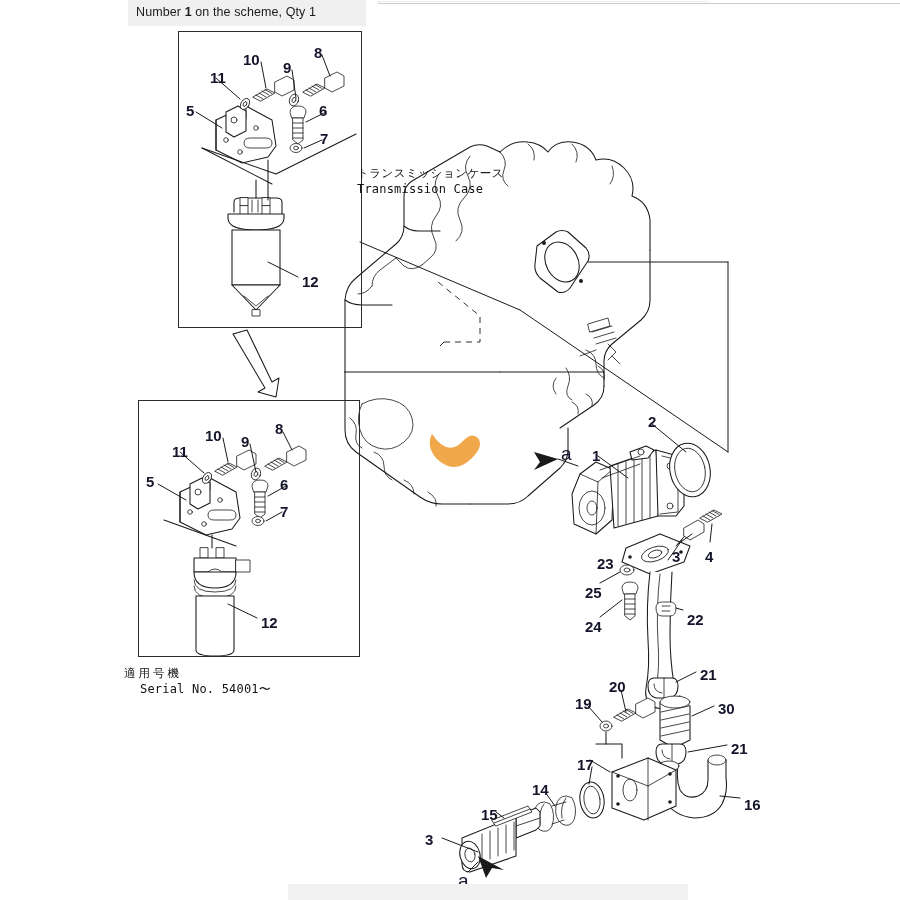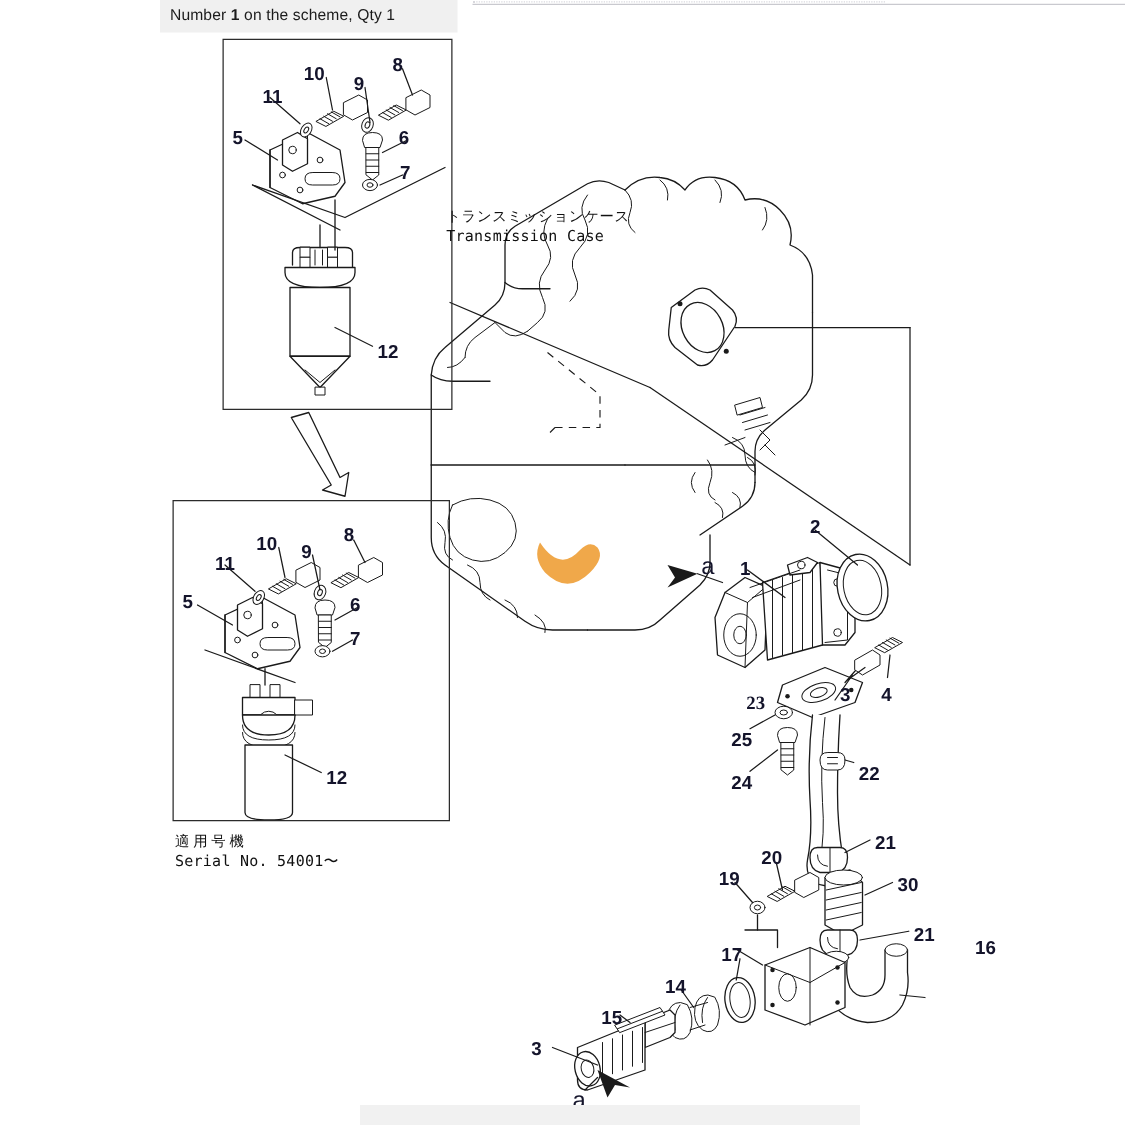--- a/index.html
+++ b/index.html
@@ -516,21 +516,21 @@
     </g>
 
   </svg>
 
   <div class="inset" id="inset-top"></div>
   <div class="inset" id="inset-bottom"></div>
 
   <div class="jp-label" style="left:357px;top:166px;">トランスミッションケース</div>
   <div class="mono-label" style="left:357px;top:181px;">Transmission Case</div>
 
-  <div class="jp-label" style="left:140px;top:666px;letter-spacing:3px;">適用号機</div>
+  <div class="jp-label" style="left:124px;top:666px;letter-spacing:3px;">適用号機</div>
   <div class="mono-label" style="left:140px;top:681px;">Serial No. 54001〜</div>
 
   <div class="marker-a" style="left:561px;top:444px;">a</div>
   <div class="marker-a" style="left:458px;top:871px;">a</div>
 
   <div id="watermark">
     <svg width="250" height="52" viewBox="0 0 250 52" aria-hidden="true">
       <path d="M14 44 Q10 30 26 24 Q48 16 76 14 Q104 12 120 20 Q134 28 118 36
                Q100 44 72 44 Q42 44 14 44 Z" fill="#f0a84a" opacity="0"></path>
       <path d="M96 10 Q112 34 128 16 Q136 8 142 14 Q148 22 136 34
@@ -554,29 +554,29 @@
       <div class="callout" style="left: 241px; top: 434px;">9</div>
       <div class="callout" style="left: 275px; top: 421px;">8</div>
       <div class="callout" style="left: 146px; top: 474px;">5</div>
       <div class="callout" style="left: 280px; top: 477px;">6</div>
       <div class="callout" style="left: 280px; top: 504px;">7</div>
       <div class="callout" style="left: 261px; top: 615px;">12</div>
       <div class="callout" style="left: 592px; top: 448px;">1</div>
       <div class="callout" style="left: 648px; top: 414px;">2</div>
       <div class="callout" style="left: 672px; top: 549px;">3</div>
       <div class="callout" style="left: 705px; top: 549px;">4</div>
-      <div class="callout" style="left: 597px; top: 556px; font-family: Liberation Serif, serif;">23</div>
+      <div class="callout" style="left: 597px; top: 556px;">23</div>
       <div class="callout" style="left: 585px; top: 585px; text-align: center;">25</div>
       <div class="callout" style="left: 585px; top: 619px;">24</div>
       <div class="callout" style="left: 687px; top: 612px;">22</div>
       <div class="callout" style="left: 700px; top: 667px;">21</div>
       <div class="callout" style="left: 718px; top: 701px;">30</div>
       <div class="callout" style="left: 731px; top: 741px;">21</div>
       <div class="callout" style="left: 609px; top: 679px;">20</div>
       <div class="callout" style="left: 575px; top: 696px;">19</div>
       <div class="callout" style="left: 577px; top: 757px;">17</div>
-      <div class="callout" style="left: 744px; top: 751px; margin-left: 36px;">16</div>
+      <div class="callout" style="left: 744px; top: 797px;">16</div>
       <div class="callout" style="left: 532px; top: 782px;">14</div>
       <div class="callout" style="left: 481px; top: 807px;">15</div>
       <div class="callout" style="left: 425px; top: 832px;">3</div>
     </div>
 
 </div>
 
 </body></html>

